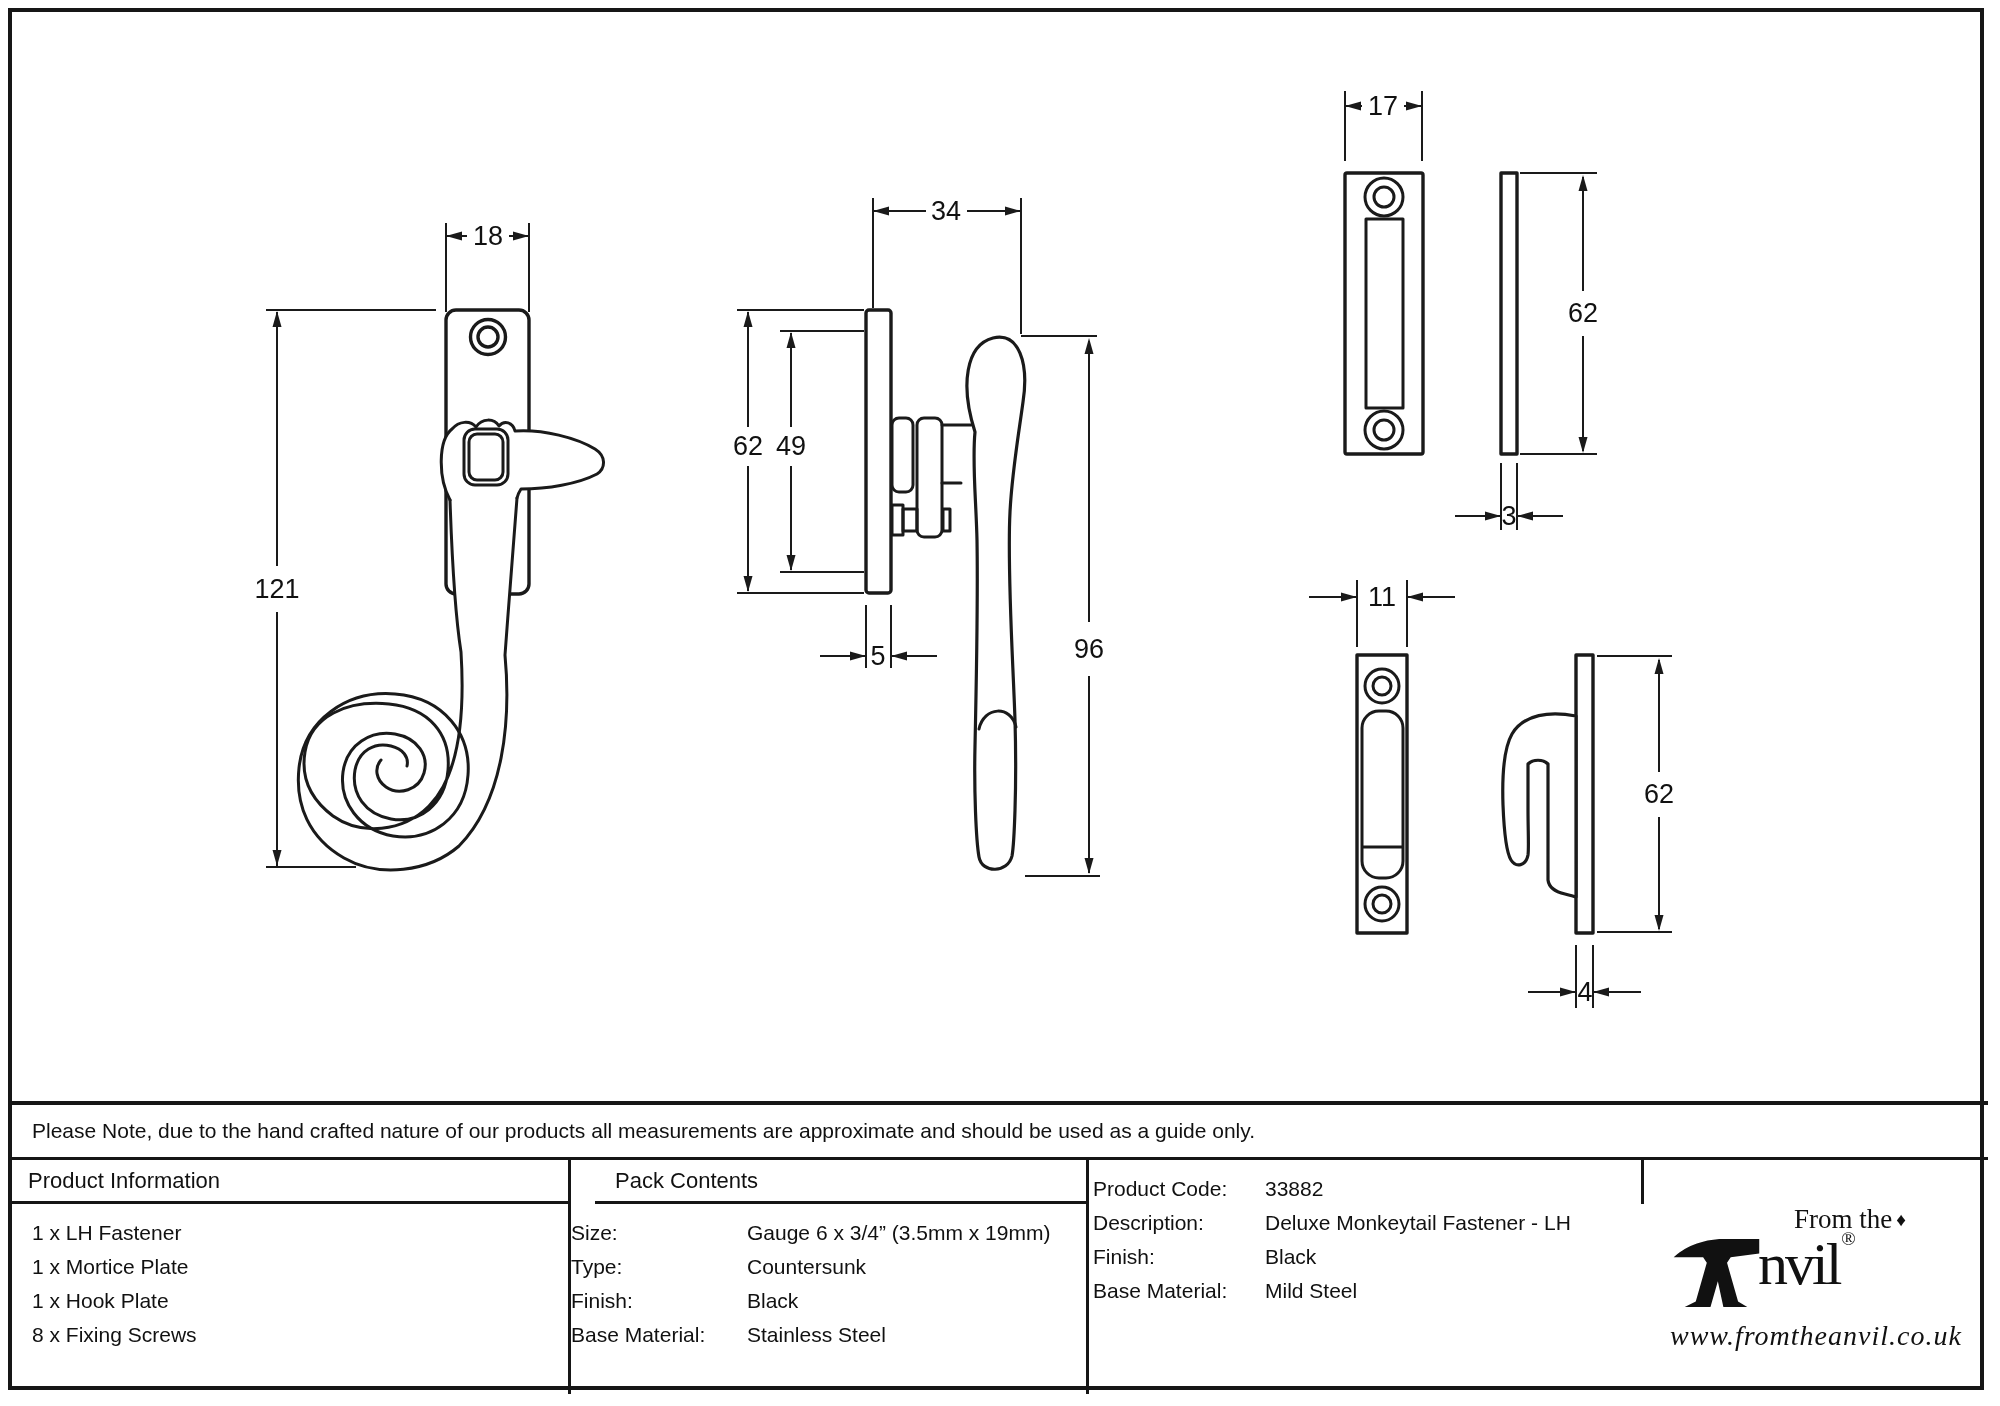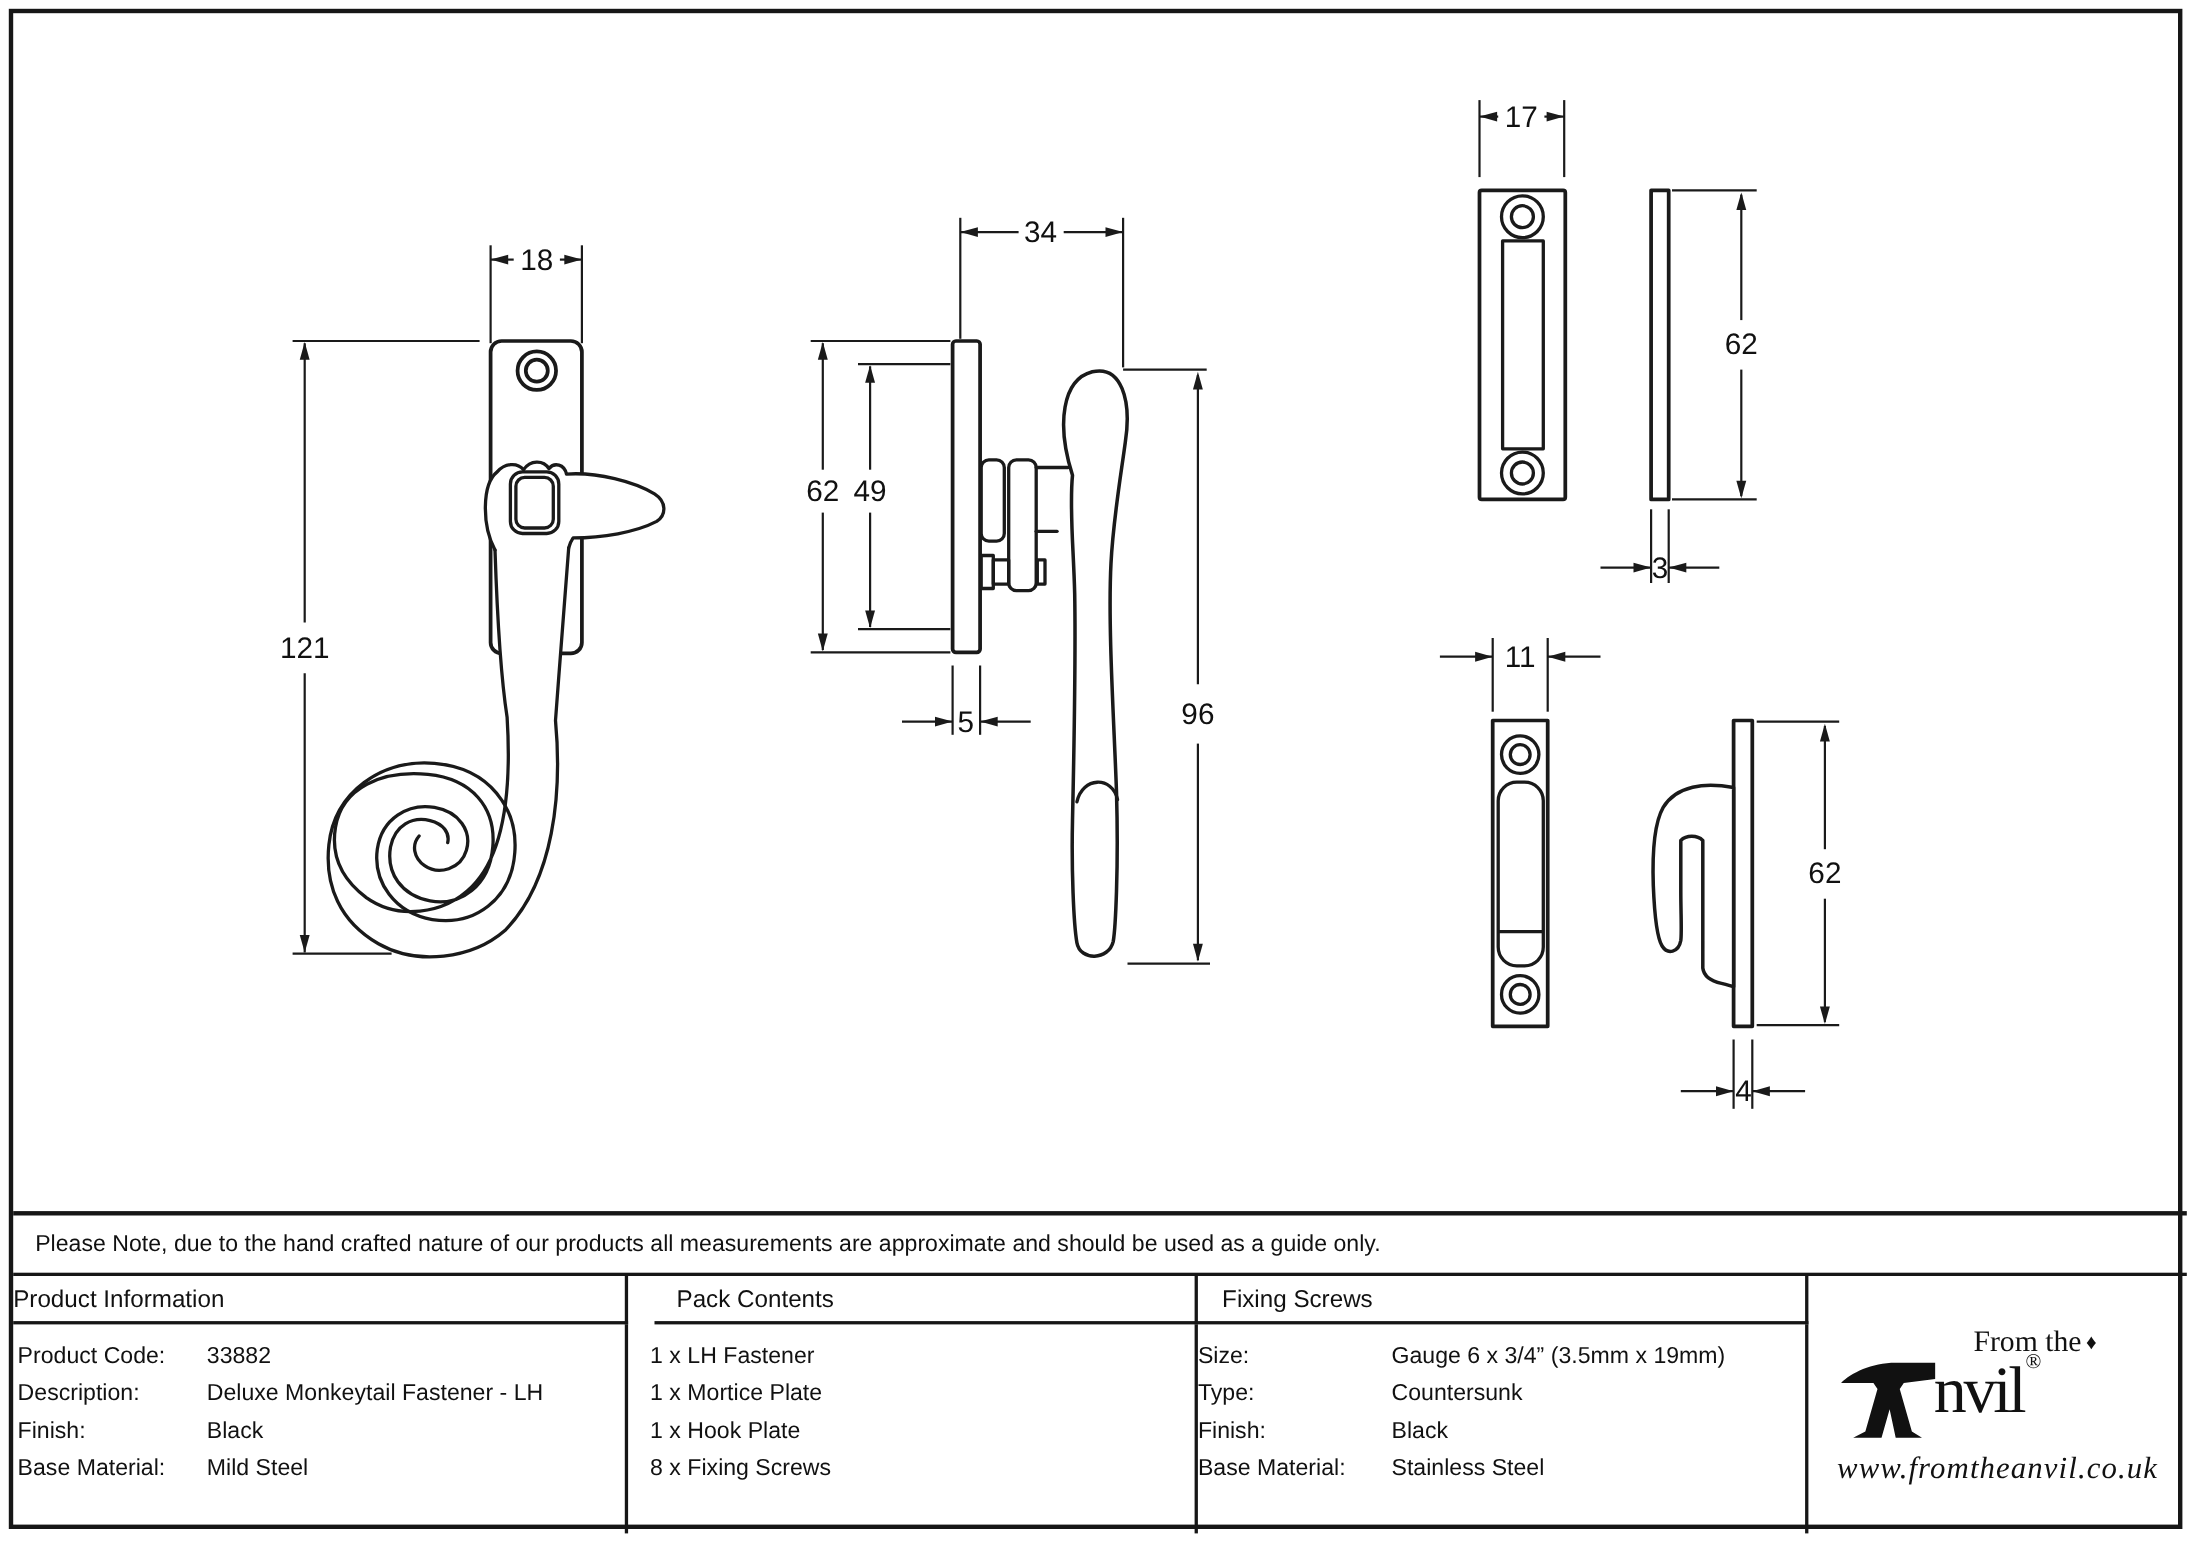--- a/index.html
+++ b/index.html
@@ -18,21 +18,21 @@
   text.dimtext{font-family:"Liberation Sans",sans-serif;font-size:27px;fill:#111;text-anchor:middle;}
 
   .note-bar{position:absolute;left:12px;top:1101px;width:1976px;height:56px;box-sizing:border-box;
         border-top:4px solid #161616;display:flex;align-items:center;padding-left:20px;font-size:21px;}
   .info-table{position:absolute;left:12px;top:1157px;width:1976px;height:237px;box-sizing:border-box;
         border-top:3px solid #161616;display:grid;grid-template-columns:559px 518px 555px 1fr;
         grid-template-rows:44px 1fr;}
   .cell{box-sizing:border-box;}
   .vline{border-right:3px solid #161616;}
   .hcell{border-bottom:3px solid #161616;display:flex;align-items:center;font-size:22px;}
-  .h1{text-align:right;}
+  .h1{padding-left:16px;text-align:right;}
   .h2{padding-left:20px;margin-left:24px;}
   .h3{padding-left:22px;}
   .bcell{padding-top:12px;font-size:21px;}
   .trow{display:flex;line-height:34px;}
   .b1 .trow{padding-left:4px;}
   .b1 .lbl{width:172px;flex:none;}
   .b2 .trow{padding-left:20px;}
   .b3 .trow{}
   .b3 .lbl{width:176px;flex:none;}
   .logo-cell{grid-row:1 / span 2;grid-column:4;display:flex;align-items:center;justify-content:center;}
@@ -251,23 +251,20 @@
     <span>Please Note, due to the hand crafted nature of our products all measurements are approximate and should be used as a guide only.</span>
   </div>
 
   <div class="info-table">
     <div class="cell hcell h1 vline">
       <span>Product Information</span>
     </div>
     <div class="cell hcell h2 vline">
       <span>Pack Contents</span>
     </div>
-    <div class="cell hcell h3 vline">
-      <span>Fixing Screws</span>
-    </div>
 
     <div class="cell logo-cell">
       <div class="logo">
         <div class="logo-top">
           <span>From the</span><span class="diamond">♦</span>
         </div>
         <div class="logo-main">
           <svg width="92" height="76" viewBox="0 0 100 80">
             <path fill="#111" d="M4 24 C 14 14, 34 4, 58 4 L 97 4 L 97 20 L 66 24 L 62 30 L 74 72 L 84 78 L 58 78 L 52 50 L 44 78 L 16 78 L 28 72 L 40 30 L 36 24 Z"></path>
           </svg>

